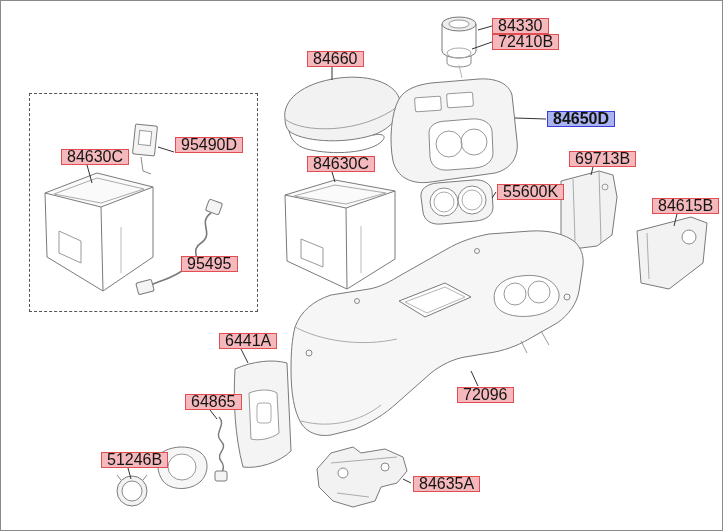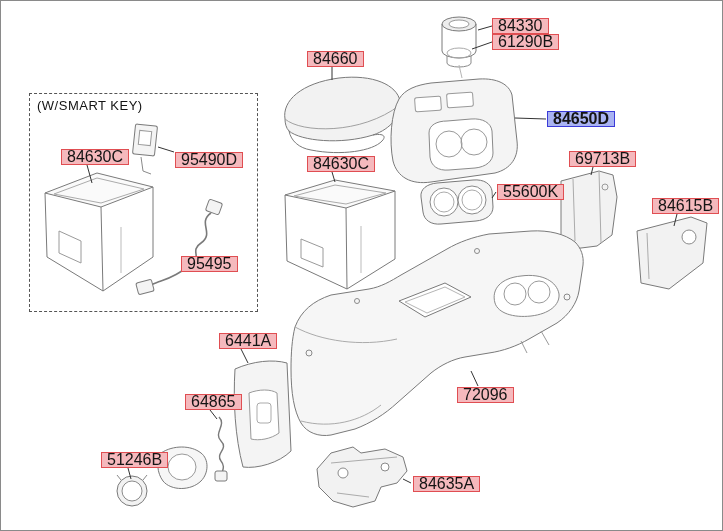--- a/index.html
+++ b/index.html
@@ -163,27 +163,26 @@
       <path d="M183,264 L192,262"></path>
       <path d="M240,348 L247,362"></path>
       <path d="M209,409 L216,418"></path>
       <path d="M477,385 L470,370"></path>
       <path d="M127,467 L130,478"></path>
       <path d="M410,482 L402,478"></path>
     </g>
   </svg>
 
   <div class="smart-key-box"></div>
-  <div class="note" style="left:36px;top:97px">(W/SMART KEY)</div>
 
   <div class="part-label" style="left:491px;top:17px">84330</div>
-  <div class="part-label" style="left:491px;top:33px">61290B</div>
+  <div class="part-label" style="left:491px;top:33px">72410B</div>
   <div class="part-label" style="left:306px;top:50px">84660</div>
   <div class="part-label highlight" style="left:546px;top:110px">84650D</div>
-  <div class="part-label" style="left:174px;top:151px">95490D</div>
+  <div class="part-label" style="left:174px;top:136px">95490D</div>
   <div class="part-label" style="left:60px;top:148px">84630C</div>
   <div class="part-label" style="left:306px;top:155px">84630C</div>
   <div class="part-label" style="left:568px;top:150px">69713B</div>
   <div class="part-label" style="left:496px;top:183px">55600K</div>
   <div class="part-label" style="left:651px;top:197px">84615B</div>
   <div class="part-label" style="left:180px;top:255px">95495</div>
   <div class="part-label" style="left:218px;top:332px">6441A</div>
   <div class="part-label" style="left:184px;top:393px">64865</div>
   <div class="part-label" style="left:456px;top:386px">72096</div>
   <div class="part-label" style="left:100px;top:451px">51246B</div>

